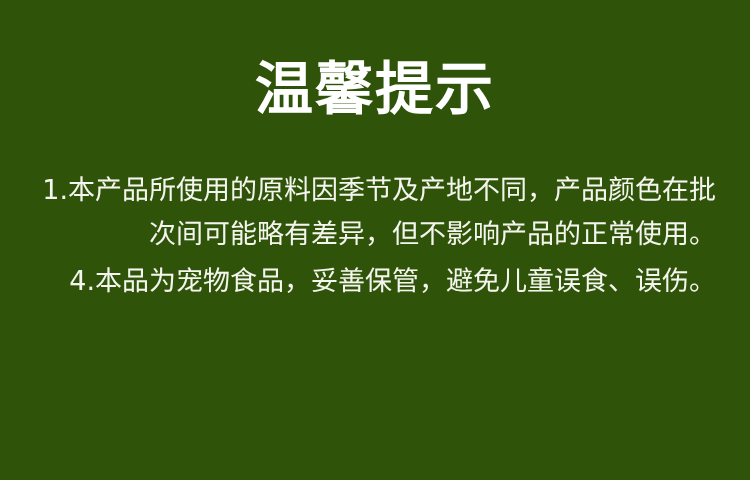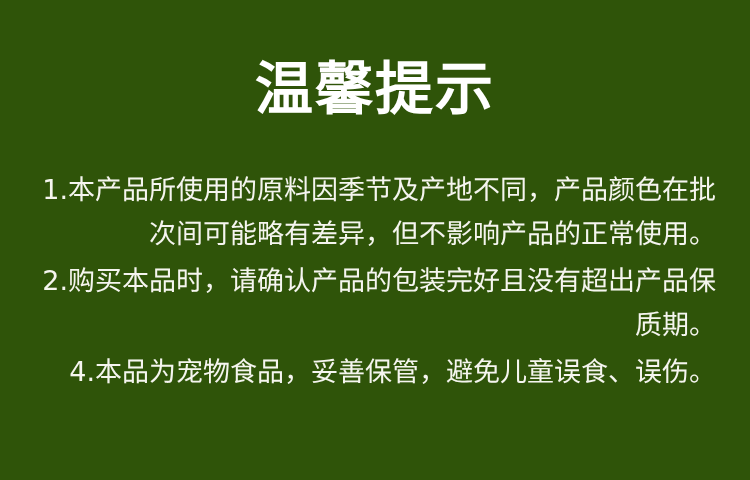--- a/index.html
+++ b/index.html
@@ -64,18 +64,17 @@
 </style>
 </head>
 <body>
 
 <div class="notice-panel">
 
   <div class="notice-title">温馨提示</div>
 
   <ul class="notice-list">
     <li class="notice-item">1.本产品所使用的原料因季节及产地不同，产品颜色在批次间可能略有差异，但不影响产品的正常使用。</li>
-    <li class="notice-item">2.购买本品时，请确认产品的包装完好且没有超出产品保质期。</li>
     <li class="notice-item">4.本品为宠物食品，妥善保管，避免儿童误食、误伤。</li>
 
   </ul>
 
 </div>
 
 </body></html>

